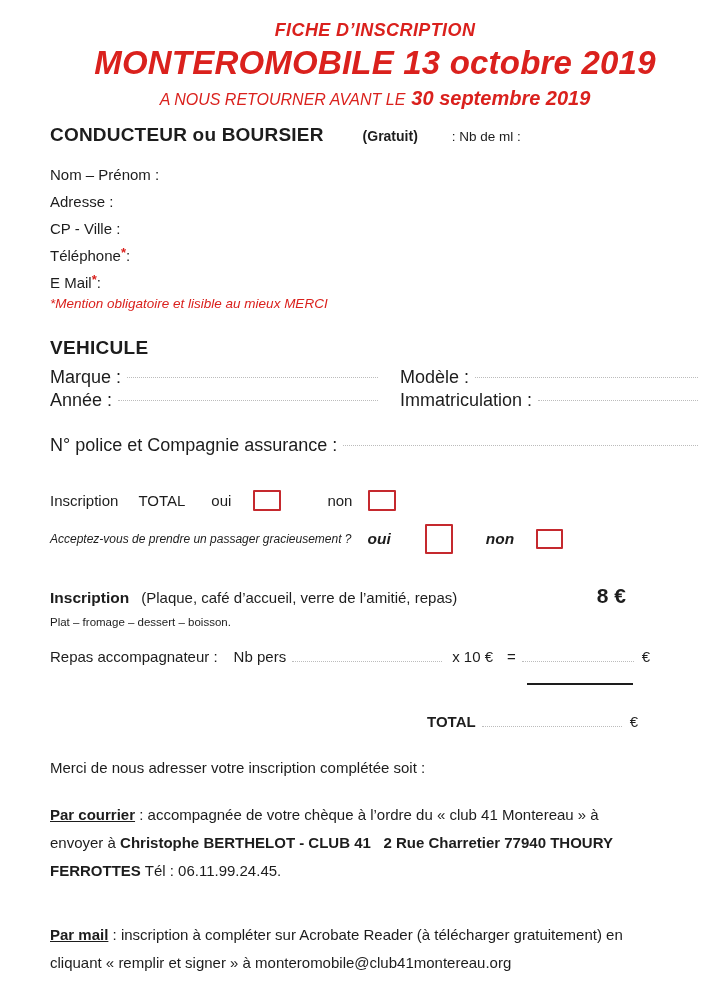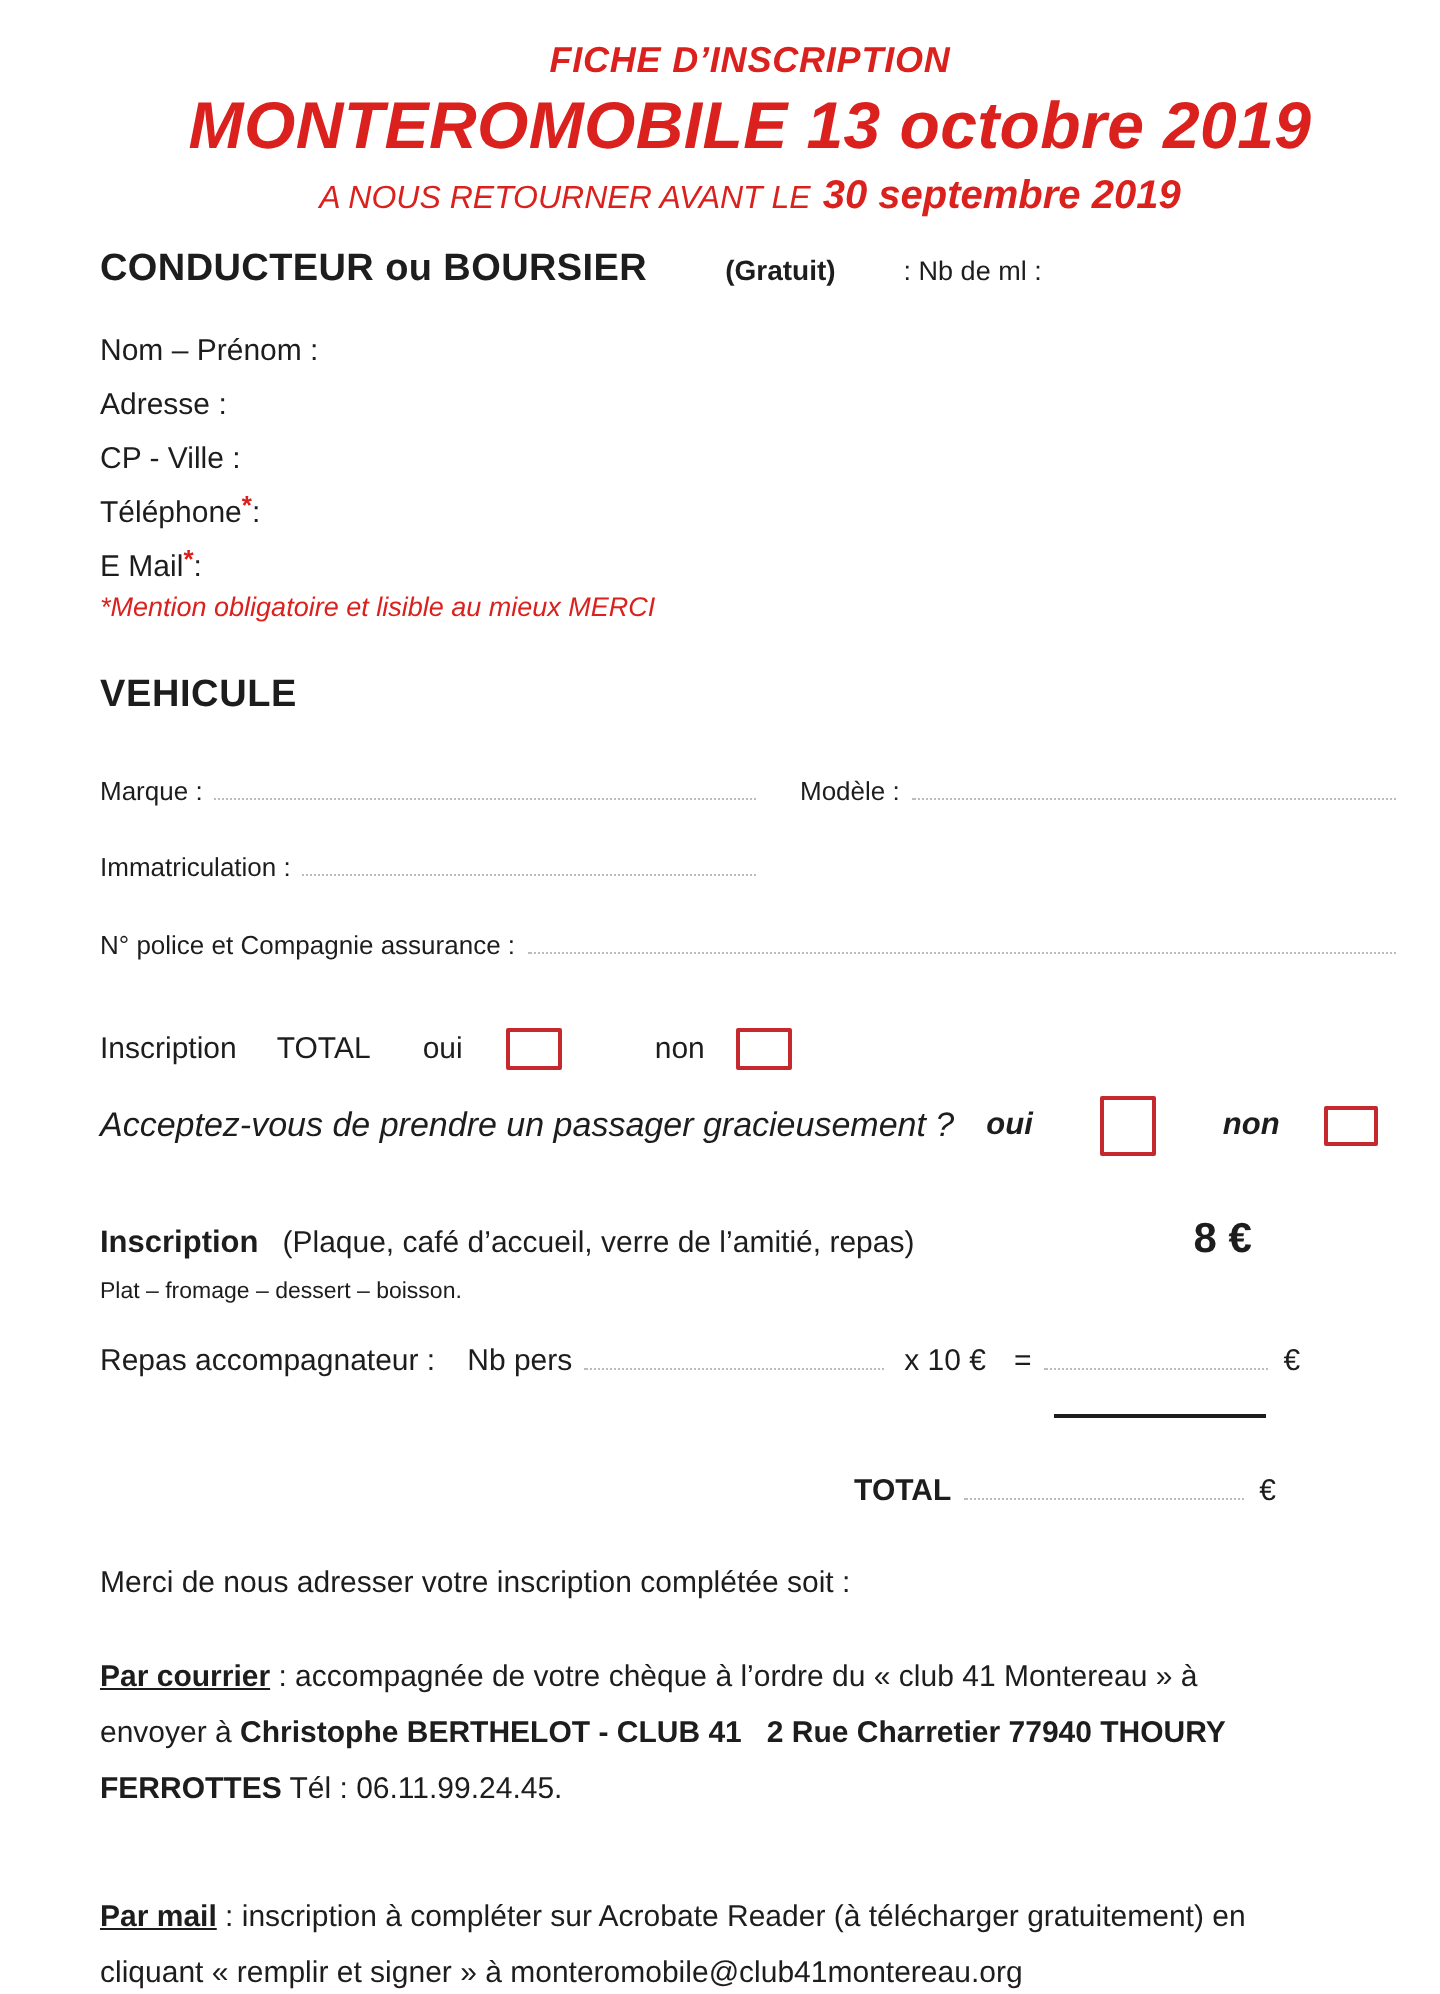--- a/index.html
+++ b/index.html
@@ -26,28 +26,28 @@
 
   
   .field-row { display:flex; align-items:baseline; font-size:15px; margin-top:12px; height:15px; }
   .field-row .fill { flex:1; height:14px; }
   .star { color:#da211d; font-size:13px; position:relative; top:-4px; font-weight:700; }
   .note { color:#da211d; font-style:italic; font-size:13.5px; margin-top:7px; }
 
   
   .veh-title { font-size:19px; font-weight:800; margin-top:26px; letter-spacing:.3px; }
   .veh-grid { display:grid; grid-template-columns:330px 1fr; column-gap:20px; margin-top:6px; }
-  .line-row { display:flex; align-items:center; font-size:13px; margin-top:23px; }
+  .line-row { display:flex; align-items:flex-start; font-size:18px; margin-top:2px; }
   .dots { flex:1; border-bottom:1px dotted #bcbcbc; margin:0 2px 3px 6px; height:11px; }
   .full-rows { margin-top:24px; }
 
   
   .balade1 { display:flex; align-items:center; font-size:15px; margin-top:34px; }
   .balade2 { display:flex; align-items:center; margin-top:13px; }
-  .balade2 .q { font-style:italic; font-size:17px; }
+  .balade2 .q { font-style:italic; font-size:12px; }
   .balade2 .on { font-style:italic; font-size:15.5px; font-weight:600; }
   .cbx { border:2px solid #c5292e; background:#fff; border-radius:1px; }
   .cbx-a { width:28px; height:21px; }
   .cbx-b { width:28px; height:21px; }
   .cbx-c { width:28px; height:30px; }
   .cbx-d { width:27px; height:20px; }
 
   
   .price-row { display:flex; align-items:baseline; margin-top:30px; }
   .price-row .b { font-size:15.5px; font-weight:700; }
@@ -119,20 +119,24 @@
   <div class="veh-grid">
     <div class="line-row">
       <span>Marque :</span>
       <span class="dots"></span>
     </div>
     <div class="line-row">
       <span>Modèle :</span>
       <span class="dots"></span>
     </div>
     <div class="line-row">
+      <span>Année :</span>
+      <span class="dots"></span>
+    </div>
+    <div class="line-row">
       <span>Immatriculation :</span>
       <span class="dots"></span>
     </div>
   </div>
 
   <div class="full-rows">
     <div class="line-row">
       <span>N° police et Compagnie assurance :</span>
       <span class="dots"></span>
     </div>

